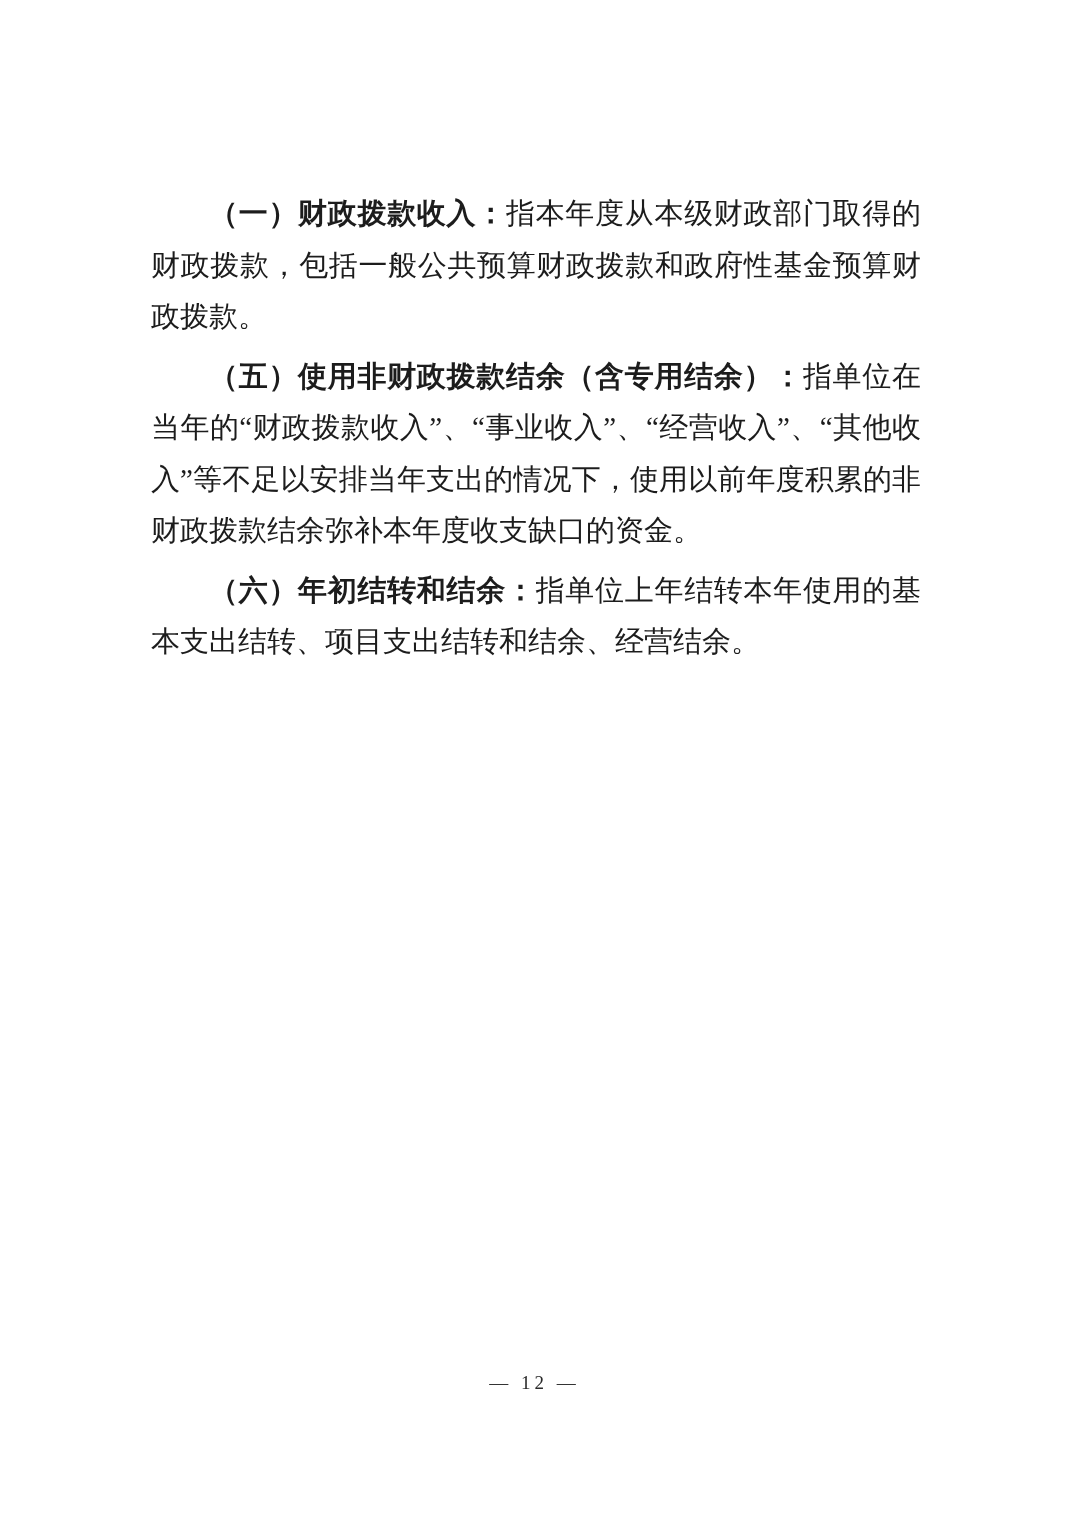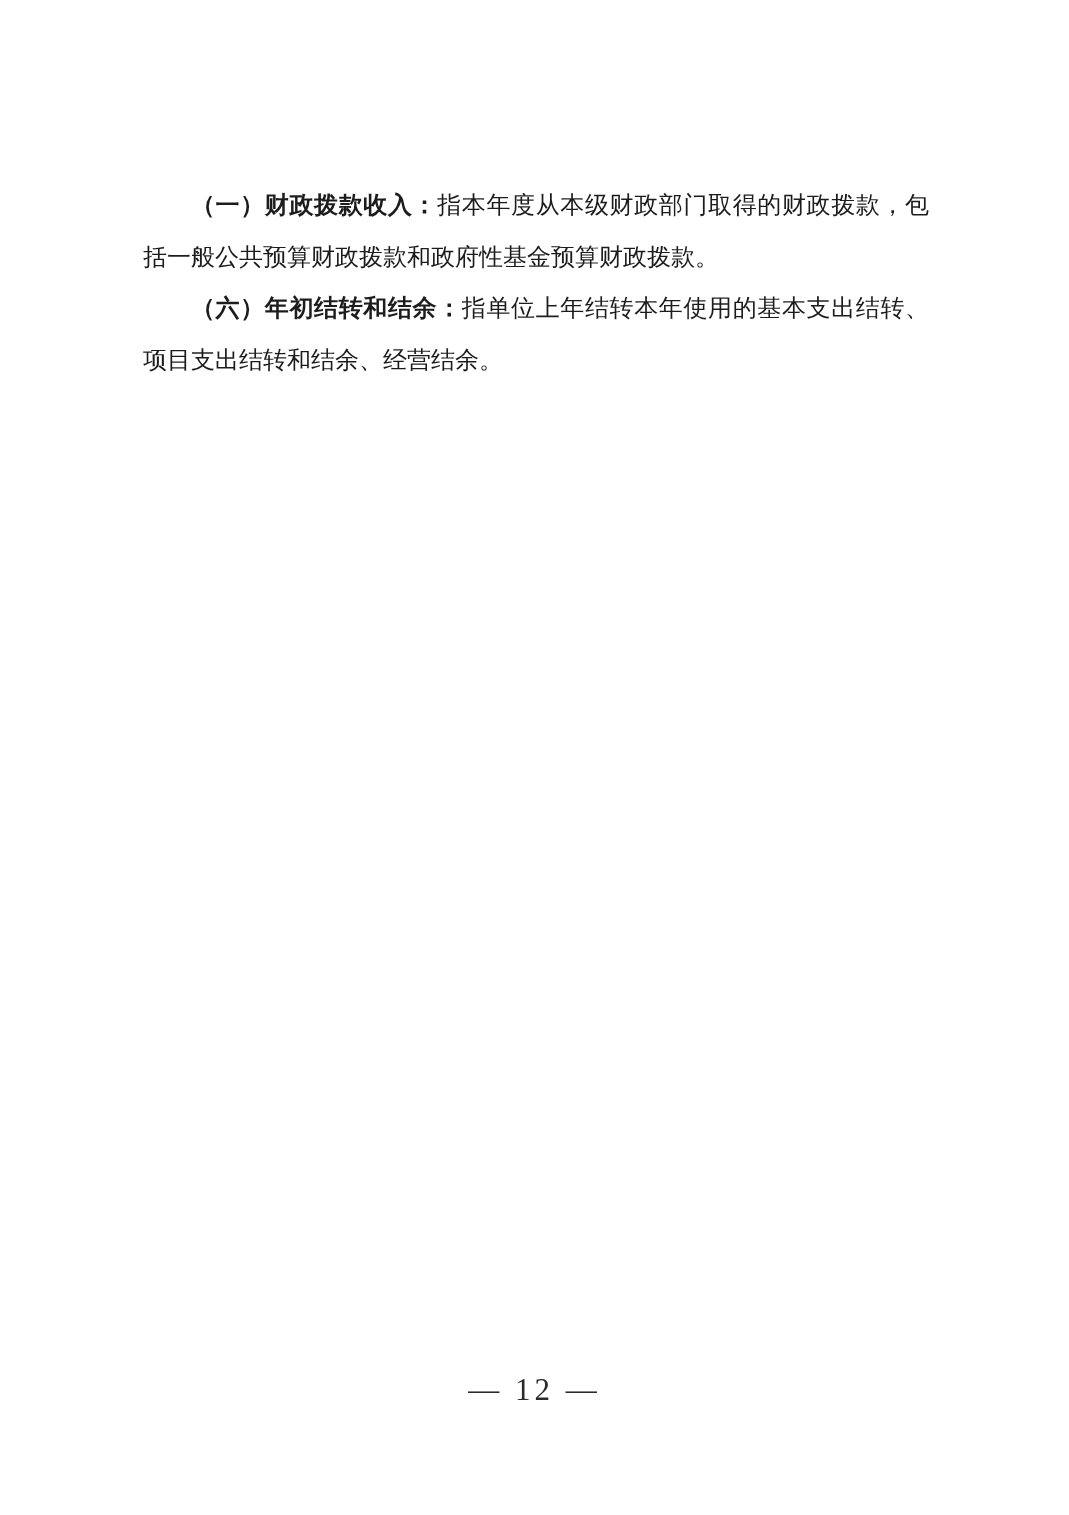--- a/index.html
+++ b/index.html
@@ -20,44 +20,45 @@
     inset: 0;
     background: #ffffff;
   }
   .content {
     position: absolute;
     left: 143px;
     top: 180px;
     width: 786px;
   }
   .para {
-    font-size: 24px;
+    font-size: 29px;
     line-height: 51.5px;
     text-align: justify;
     text-justify: inter-ideograph;
     text-indent: 2em;
-    margin: 0;
+    margin: 8px;
     word-break: break-all;
   }
   .para .lead {
     font-weight: bold;
   }
   .footer {
     position: absolute;
     top: 1372px;
     left: 0;
     width: 100%;
     text-align: center;
-    font-size: 31px;
+    font-size: 19px;
     letter-spacing: 4px;
     color: #2a2a2a;
   }
 </style>
 </head>
 <body>
 
 <div class="page">
   <div class="content">
     <p class="para"><span class="lead">（一）财政拨款收入：</span><span>指本年度从本级财政部门取得的财政拨款，包括一般公共预算财政拨款和政府性基金预算财政拨款。</span></p>
+    <p class="para"><span class="lead">（五）使用非财政拨款结余（含专用结余）：</span><span>指单位在当年的“财政拨款收入”、“事业收入”、“经营收入”、“其他收入”等不足以安排当年支出的情况下，使用以前年度积累的非财政拨款结余弥补本年度收支缺口的资金。</span></p>
     <p class="para"><span class="lead">（六）年初结转和结余：</span><span>指单位上年结转本年使用的基本支出结转、项目支出结转和结余、经营结余。</span></p>
   </div>
   <div class="footer">— 12 —</div>
 </div>
 
 </body></html>

